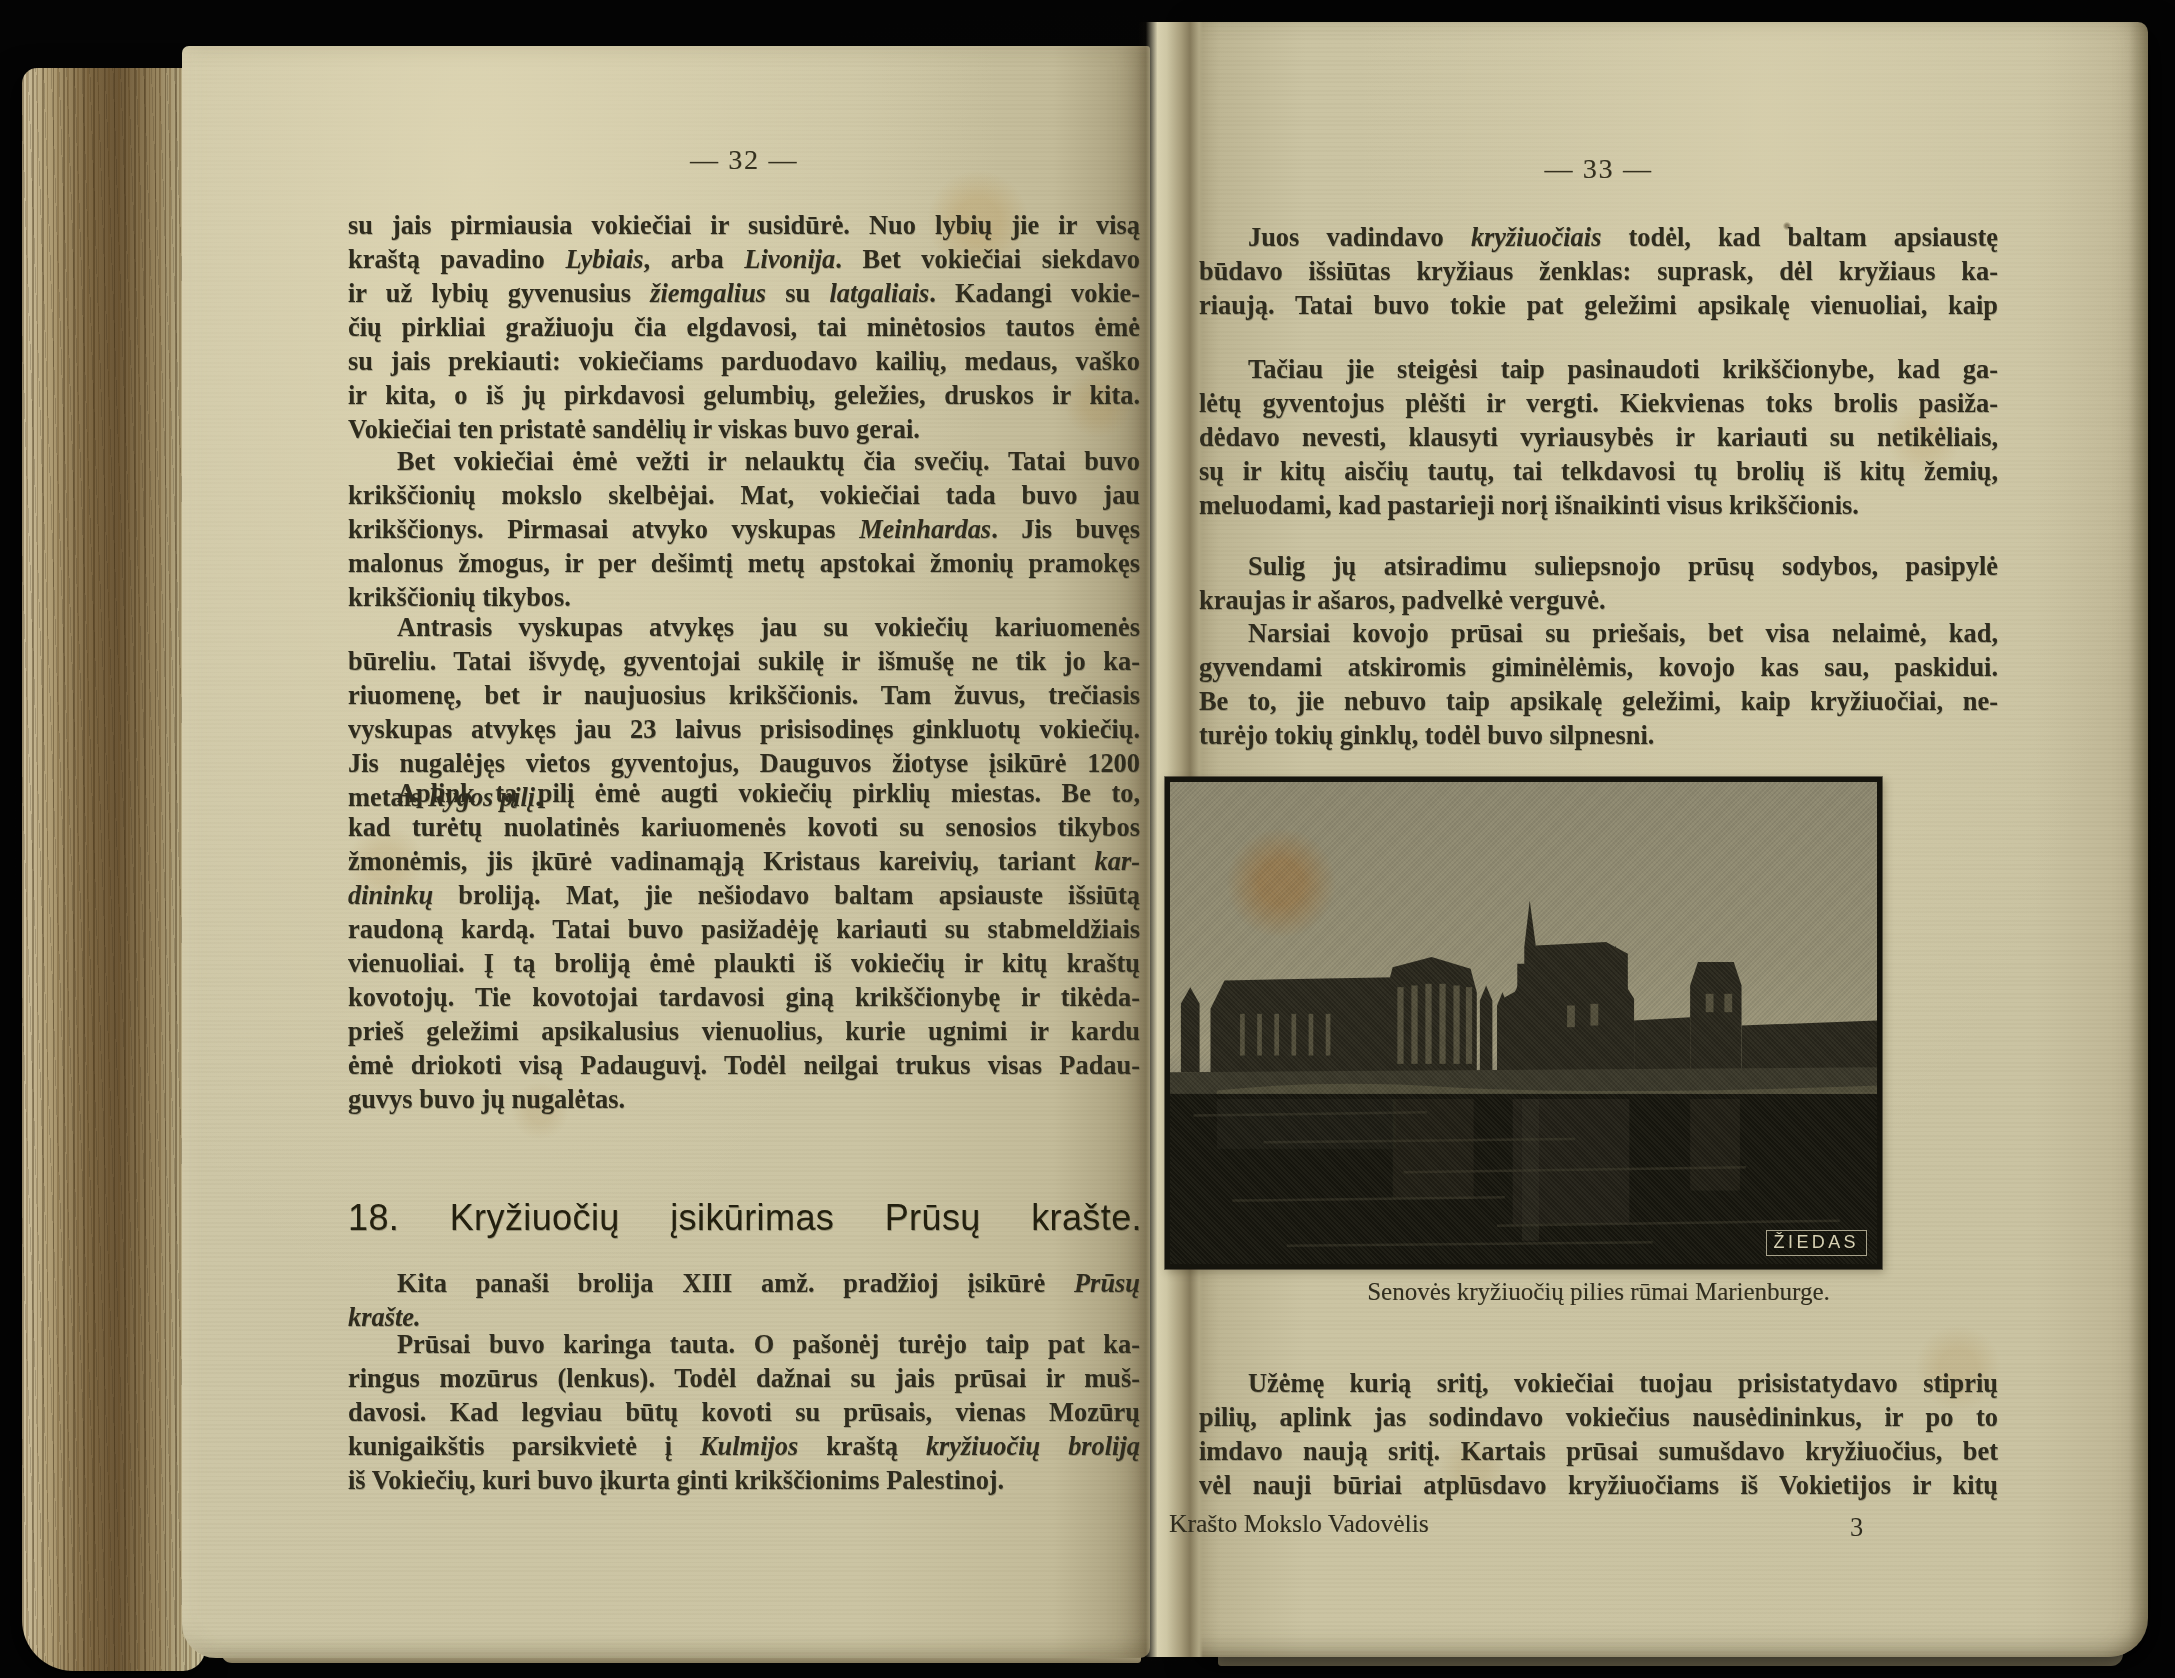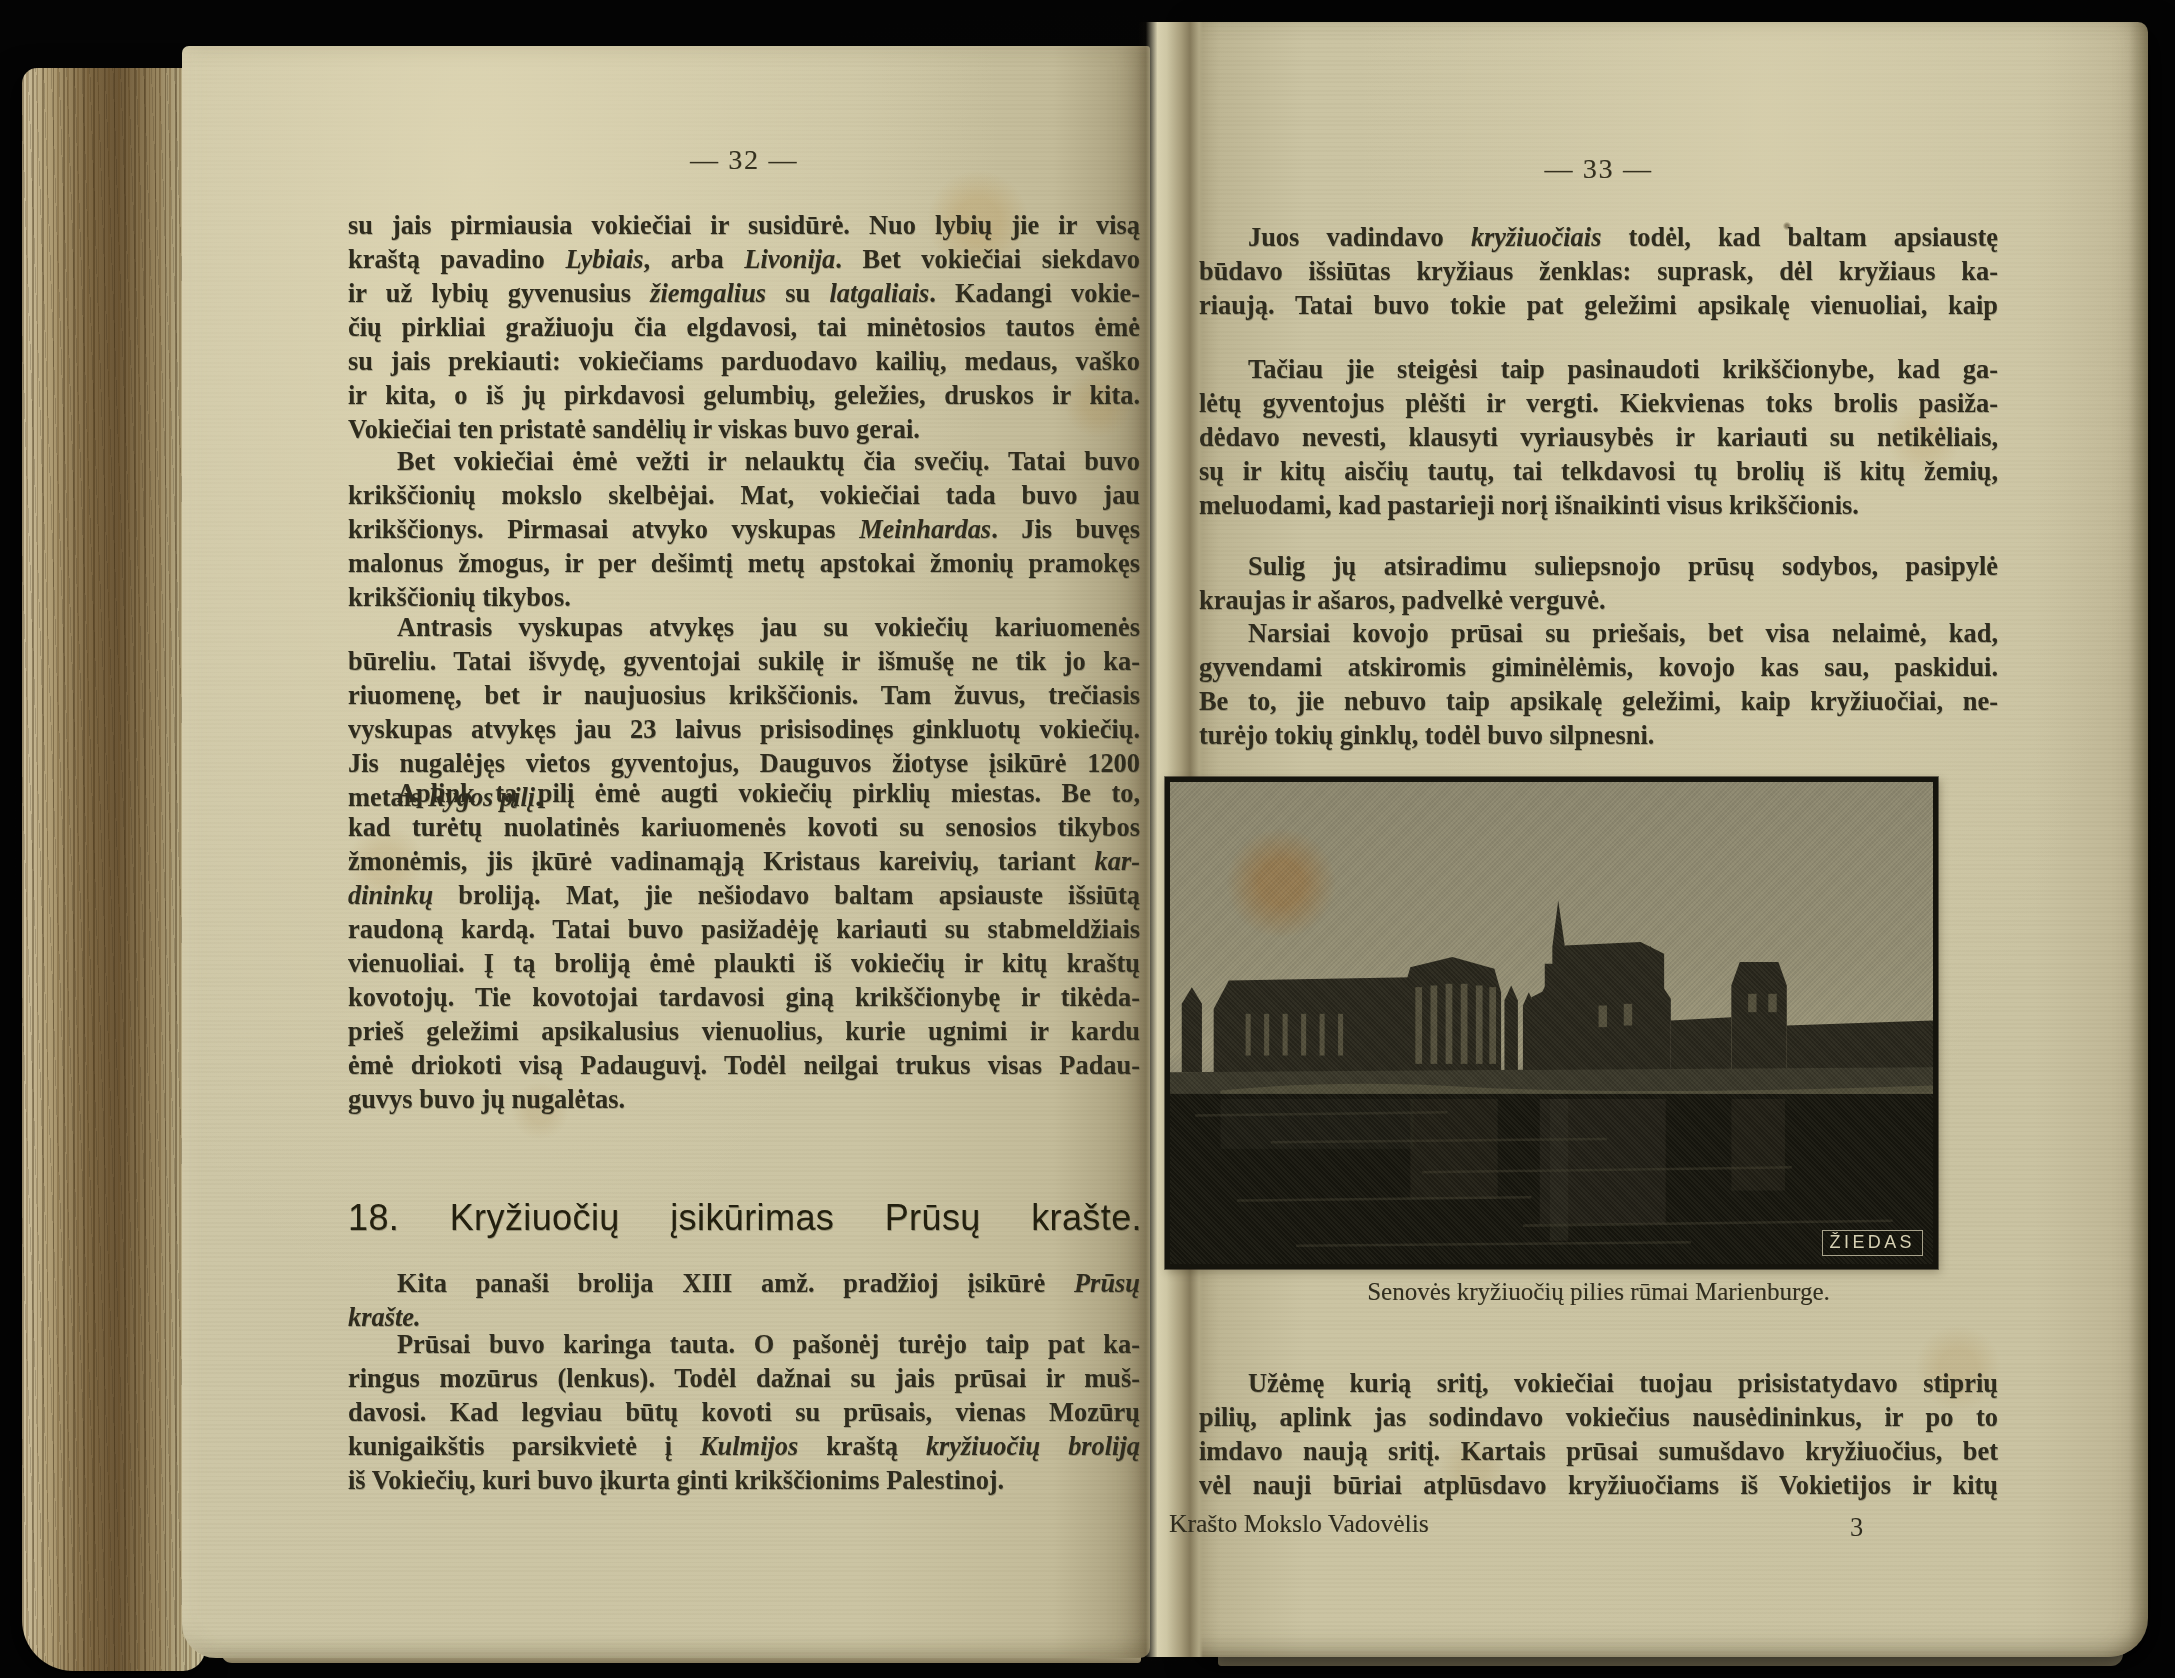--- a/index.html
+++ b/index.html
@@ -68,21 +68,21 @@
     color:#23200f;text-align:justify;text-align-last:justify;letter-spacing:0.4px;
     text-shadow:0.6px 0.6px 0 rgba(35,32,15,.3);}
   .caption{position:absolute;left:1199px;top:1276px;width:799px;text-align:center;
     font-size:25px;line-height:32px;color:#312e1f;text-shadow:0.4px 0.4px 0 rgba(49,46,31,.3);}
   .footer-left{position:absolute;left:1169px;top:1508px;font-size:25.6px;line-height:32px;color:#2f2c1e;
     text-shadow:0.4px 0.4px 0 rgba(47,44,30,.3);}
   .footer-sig{position:absolute;left:1831px;top:1511px;width:51px;text-align:center;
     font-size:26.4px;line-height:32px;color:#2f2c1e;}
 
   
-  .photo{position:absolute;left:1165px;top:777px;width:773px;height:492px;box-sizing:border-box;
+  .photo{position:absolute;left:1165px;top:777px;width:717px;height:492px;box-sizing:border-box;
     border:5.1px solid #15140d;
     background-image:
       radial-gradient(circle at 111px 101px, rgba(158,96,28,.38) 0 22px, rgba(158,96,28,0) 55px),
       linear-gradient(180deg,#8e8971 0%,#948f75 36%,#9d977b 56%,#8b8670 62%,#6a6652 64%,#494634 66%,#232218 74%,#191811 100%);
     box-shadow:0 0 0 0.9px rgba(20,19,13,.6), 1.7px 2.6px 8.5px rgba(60,52,30,.35);text-align:center;}
   .photo svg{position:absolute;inset:0;width:100%;height:100%;}
   .halftone{position:absolute;inset:0;
     background-image:
       repeating-linear-gradient(45deg, rgba(205,198,165,.06) 0 1.7px, rgba(0,0,0,0) 1.7px 3.4px),
       repeating-linear-gradient(-45deg, rgba(0,0,0,.07) 0 1.7px, rgba(0,0,0,0) 1.7px 3.4px);}

